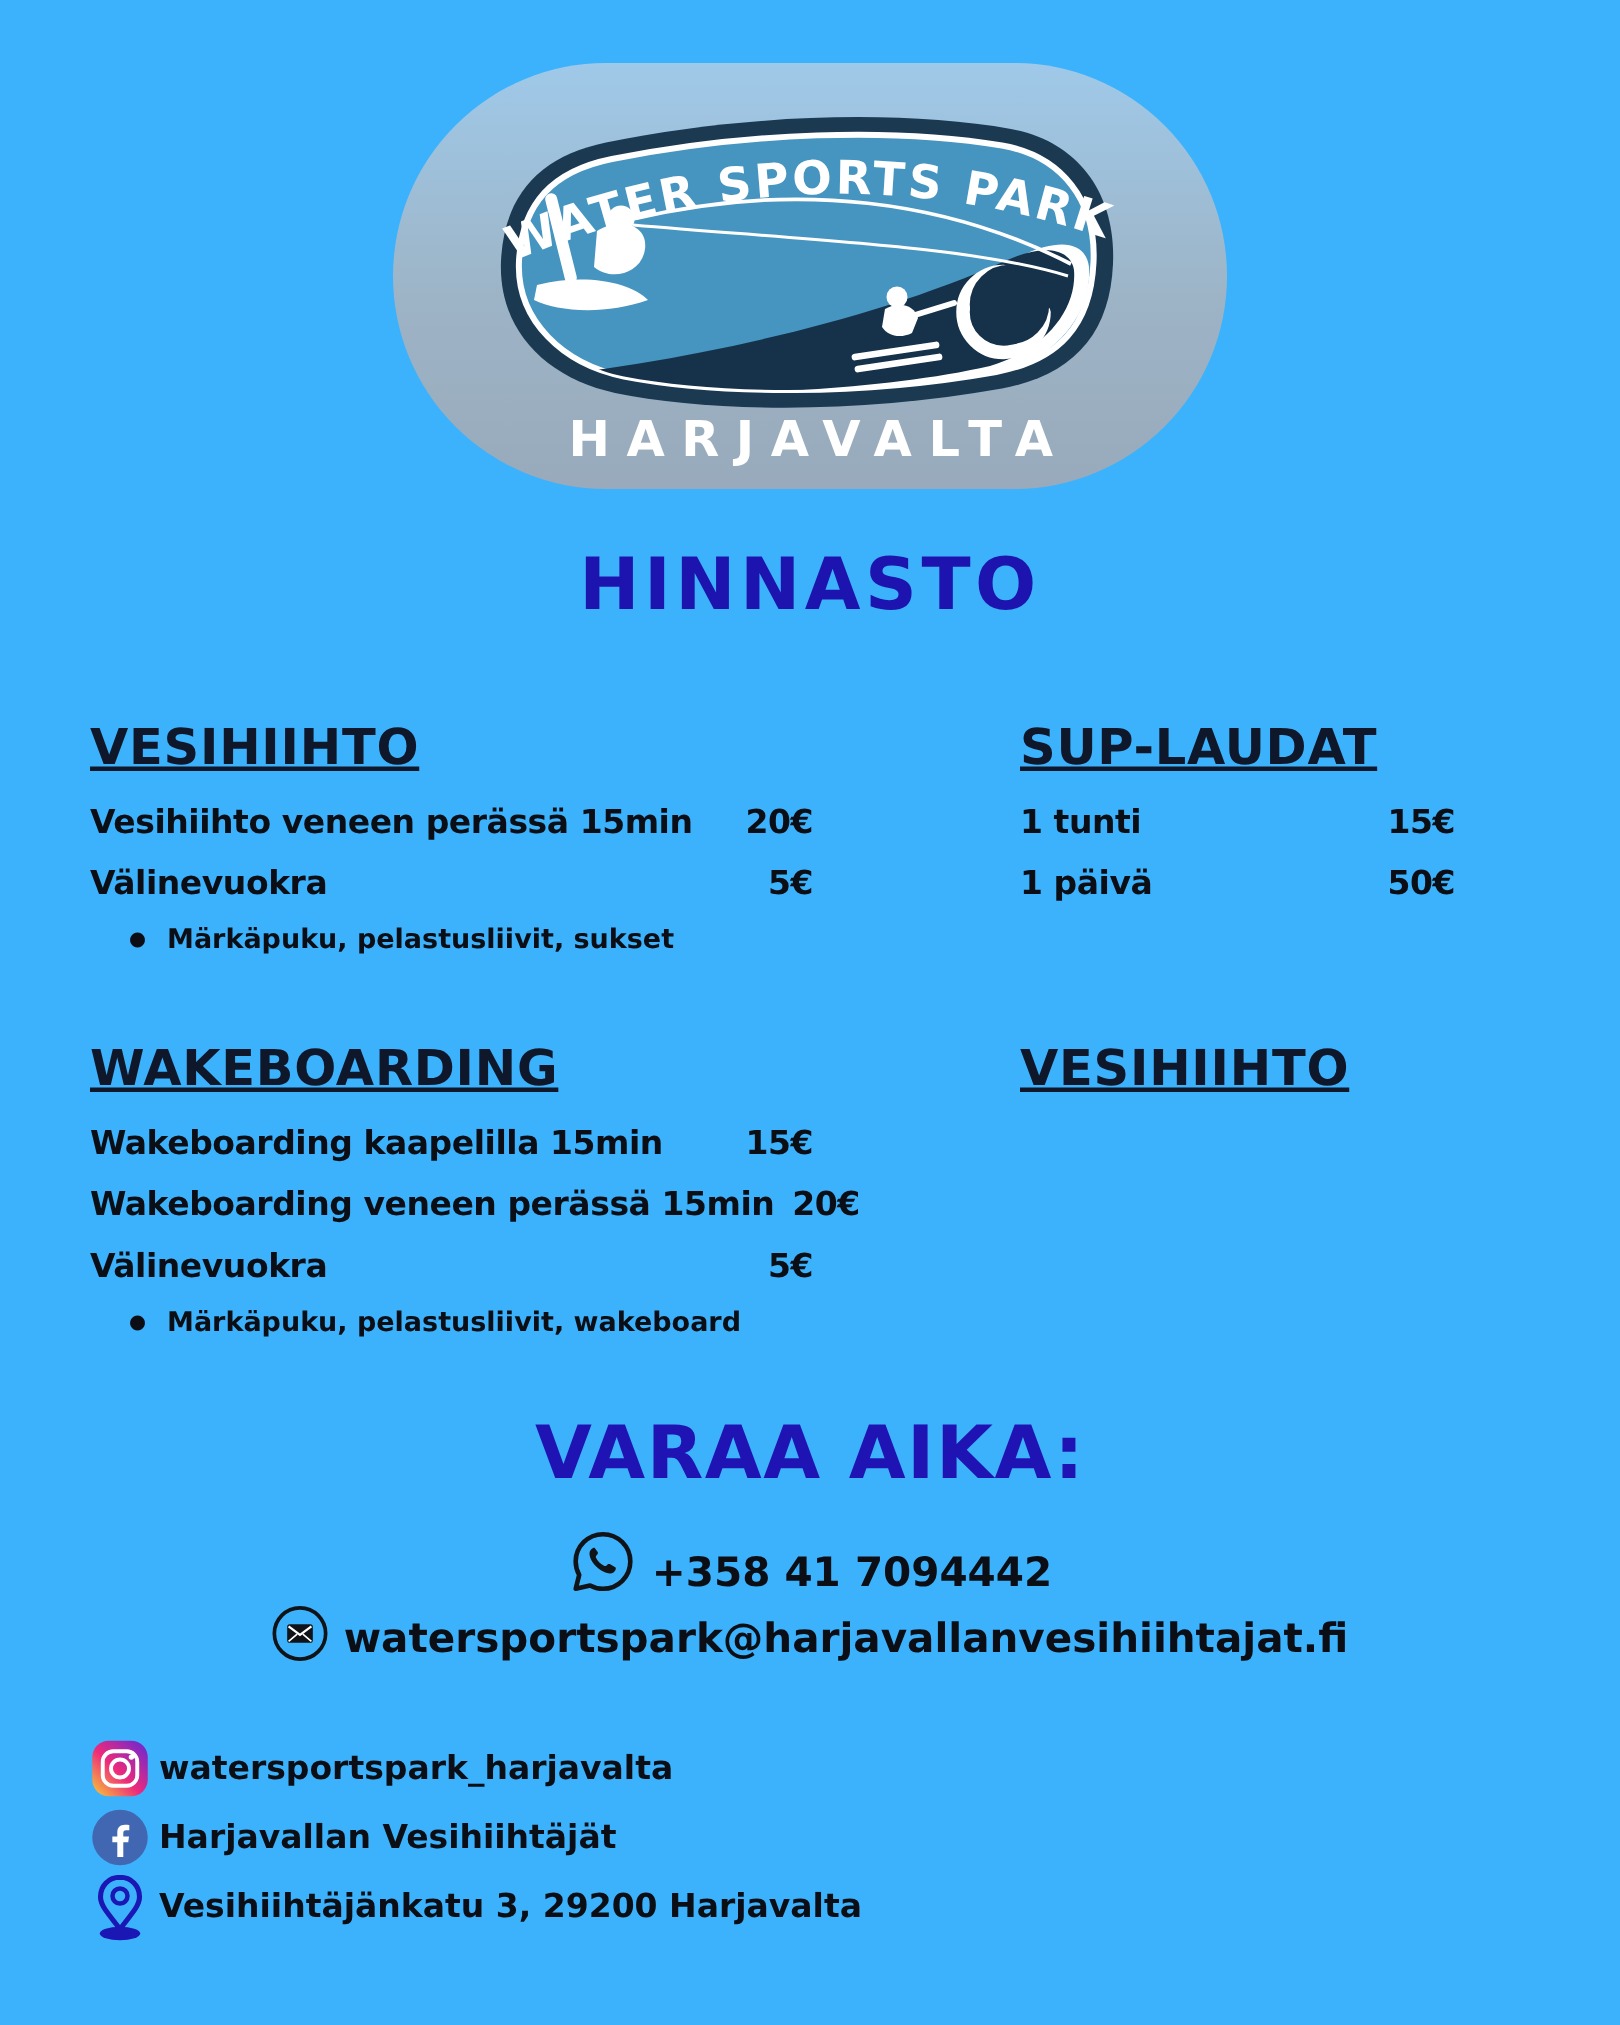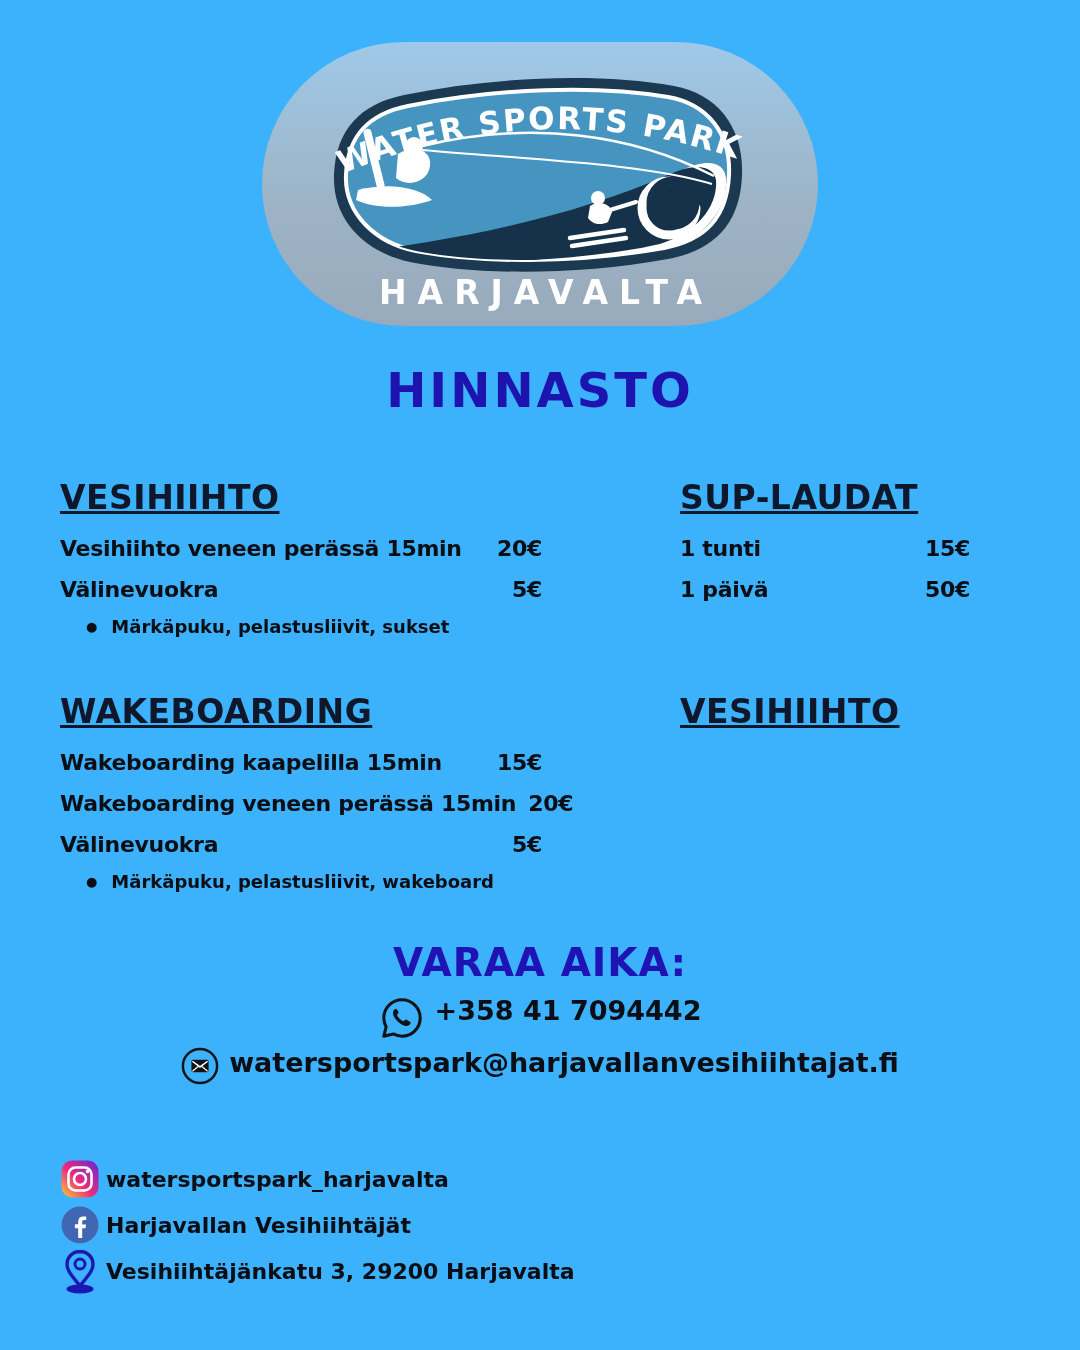--- a/index.html
+++ b/index.html
@@ -31,25 +31,25 @@
     margin:6px 0 0 26px; font-size:18px; font-weight:700; color:#0c0e15;
   }
   .note .bullet { font-size:13px; line-height:1; }
   .sec-vesihiihto { left:60px;  top:478px; width:482px; }
   .sec-sup        { left:680px; top:478px; width:290px; }
   .sec-wake       { left:60px;  top:692px; width:482px; }
   .sec-sauna      { left:680px; top:692px; width:290px; }
 
   .booking { position:absolute; top:942px; left:0; width:1080px; text-align:center; }
   .booking h2 {
-    font-size:39px; font-weight:700; color:#2013b4;
-    letter-spacing:1px; line-height:1.1; margin-bottom:10px;
+    font-size:49px; font-weight:700; color:#2013b4;
+    letter-spacing:1px; line-height:1.1; margin-bottom:22px;
   }
   .contact {
-    display:flex; justify-content:center; align-items:flex-start; gap:10px;
+    display:flex; justify-content:center; align-items:flex-end; gap:10px;
     font-size:27px; font-weight:700; color:#0c0e15; margin-top:6px;
   }
   .contact .cicon { display:flex; align-items:center; justify-content:center; }
 
   .footer { position:absolute; left:58px; top:1156px; }
   .frow {
     display:flex; align-items:center; gap:4px; height:46px;
     font-size:22px; font-weight:700; color:#0c0e15;
   }
   .frow .ficon { width:44px; display:flex; align-items:center; justify-content:center; }

